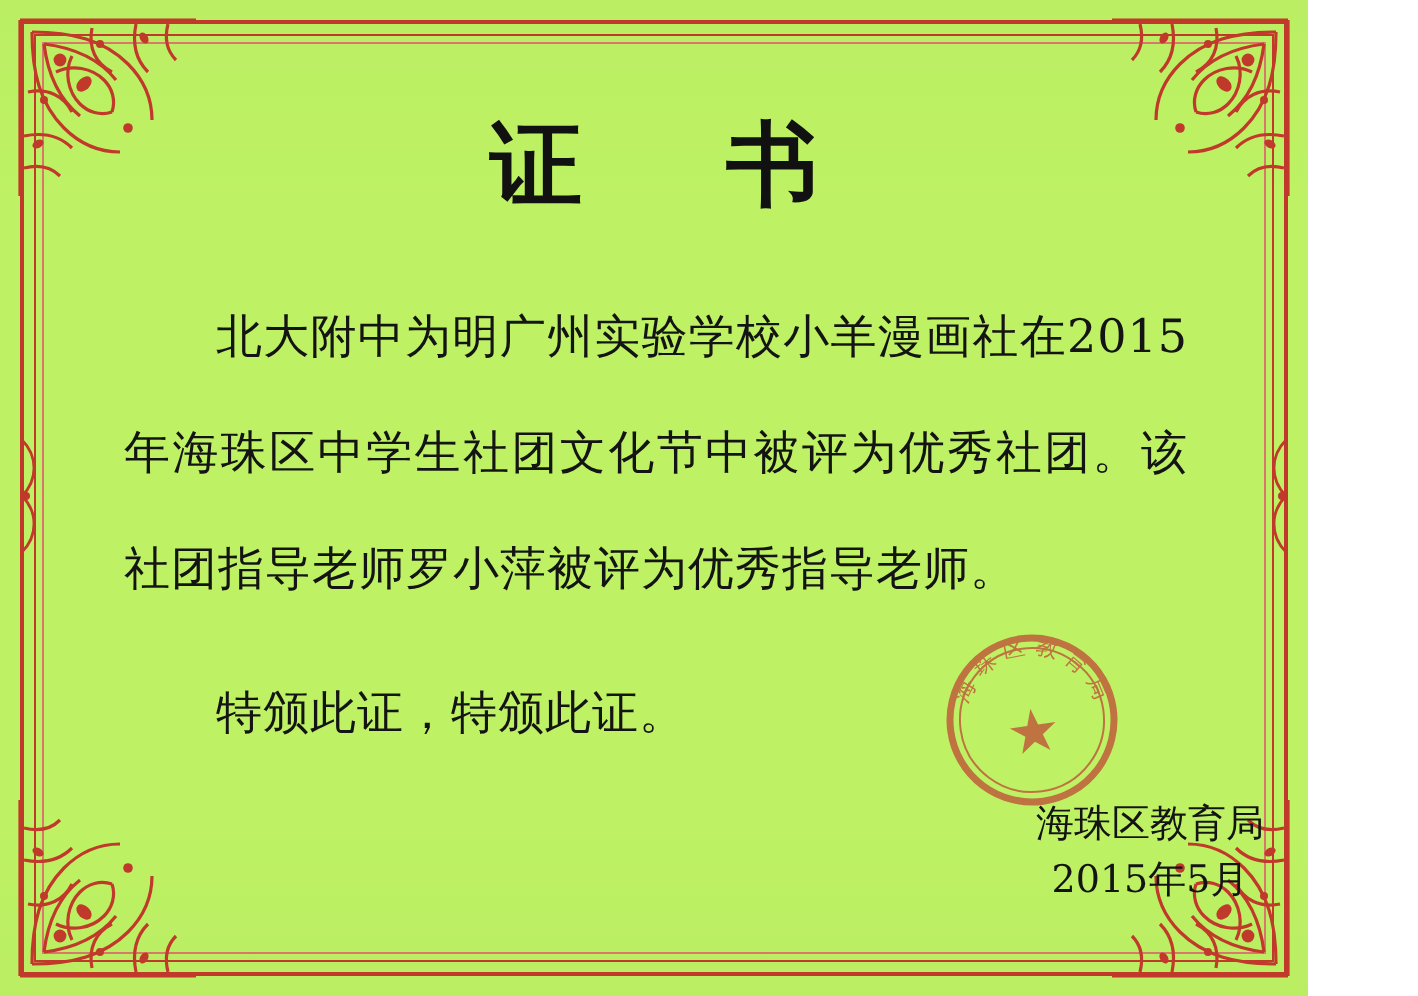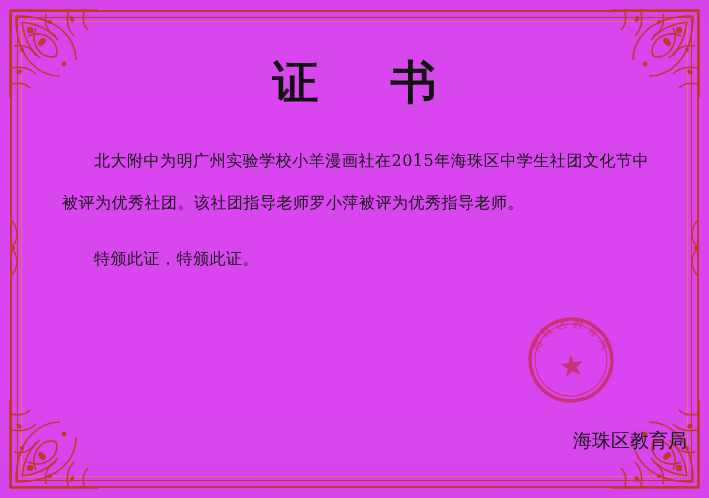--- a/index.html
+++ b/index.html
@@ -9,23 +9,23 @@
   }
   body {
     width: 709px;
     height: 498px;
     overflow: hidden;
     font-family: "DejaVu Serif", "Liberation Serif", serif;
   }
 
   .certificate {
     position: relative;
-    width: 709px;
+    width: 654px;
     height: 498px;
-    background: #d946ef;
+    background: #bef264;
     box-sizing: border-box;
   }
 
   
   .border-outer {
     position: absolute;
     left: 10px;
     top: 10px;
     right: 10px;
     bottom: 10px;
@@ -89,22 +89,22 @@
     letter-spacing: 28px;
     text-indent: 28px;
     font-weight: bold;
     color: #111111;
     margin-top: 14px;
     font-family: "DejaVu Serif", "Liberation Serif", serif;
   }
 
   .body-text {
     margin-top: 26px;
-    font-size: 16px;
-    line-height: 42px;
+    font-size: 23px;
+    line-height: 58px;
     color: #141414;
     text-align: justify;
     padding: 0 16px 0 18px;
     letter-spacing: 0.5px;
   }
   .para {
     text-indent: 2em;
     margin: 0 0 8px 0;
   }
   .para.second {
@@ -311,15 +311,16 @@
       <circle cx="46" cy="46" r="36" fill="none" stroke="#c1272d" stroke-width="1"></circle>
       <text x="46" y="62" text-anchor="middle" font-size="30" fill="#c1272d" class="seal-text">★</text>
       <text font-size="11" fill="#c1272d" class="seal-text" letter-spacing="4">
         <textPath href="#sealArc" startOffset="12%">海珠区教育局</textPath>
       </text>
     </svg>
   </div>
 
   <div class="signature">
     <div class="sig-line">海珠区教育局</div>
+    <div class="sig-line">2015年5月</div>
   </div>
 
 </div>
 
 </body></html>

